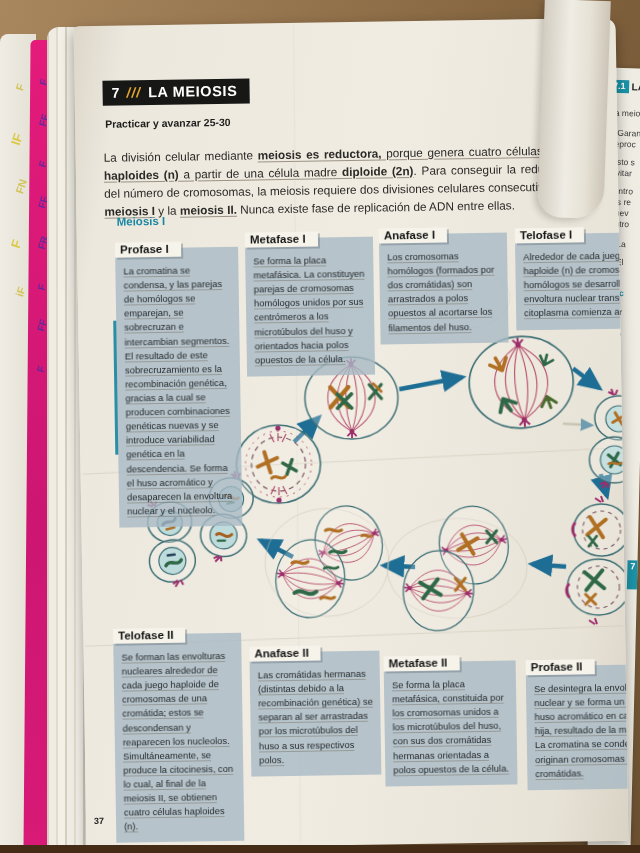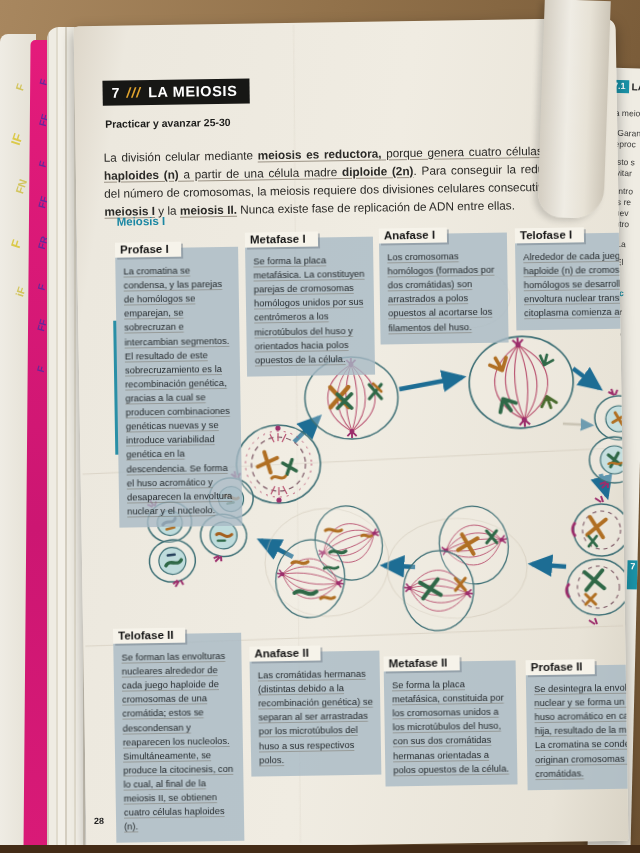--- a/index.html
+++ b/index.html
@@ -362,18 +362,18 @@
     </div>
     <div class="card" style="left:300px;top:632px;width:132px;">
       <div class="chip">Metafase II</div>
       <div class="panel">Se forma la placa metafásica, constituida por los cromosomas unidos a los microtúbulos del huso, con sus dos cromátidas hermanas orientadas a polos opuestos de la célula.</div>
     </div>
     <div class="card" style="left:442px;top:638px;width:150px;">
       <div class="chip">Profase II</div>
       <div class="panel">Se desintegra la envoltura nuclear y se forma un nuevo huso acromático en cada célula hija, resultado de la meiosis I. La cromatina se condensa y se originan cromosomas de dos cromátidas.</div>
     </div>
 
-    <div class="pagenum">28</div>
+    <div class="pagenum">37</div>
   </div>
 
   <div class="curl"></div>
   <div class="table-edge"></div>
 </div>
 
 </body></html>

